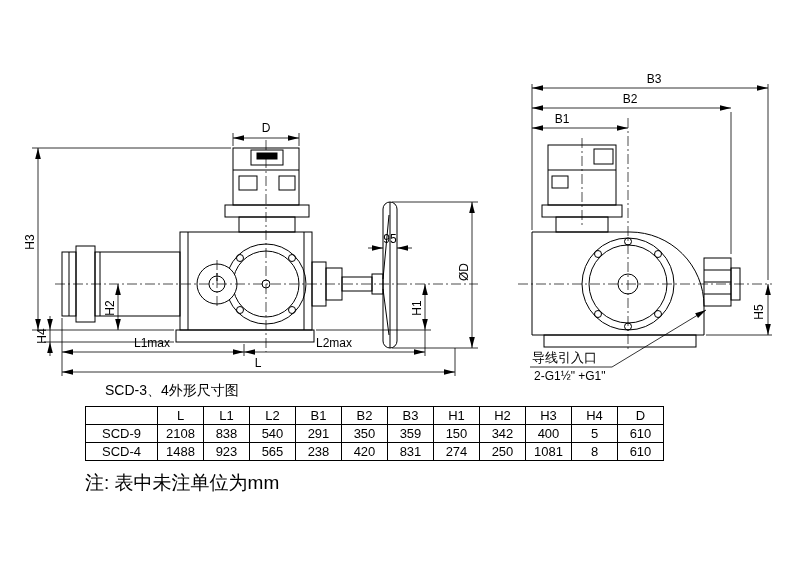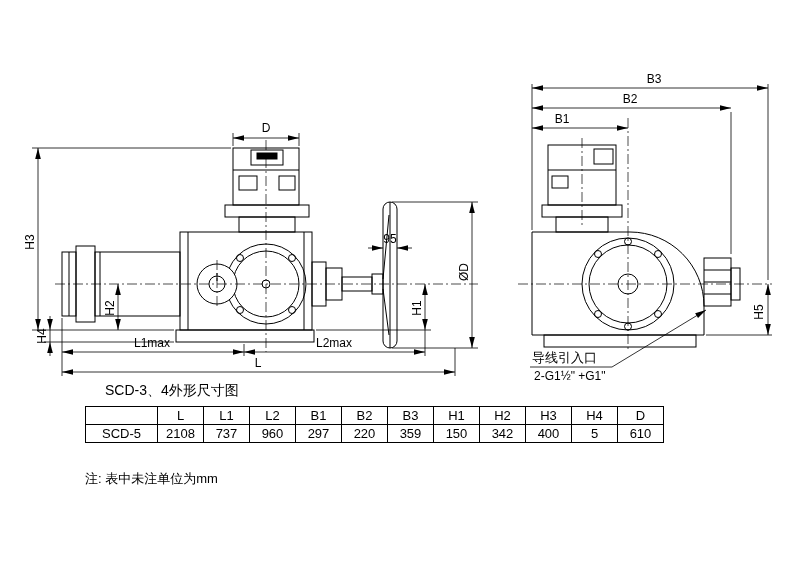--- a/index.html
+++ b/index.html
@@ -10,21 +10,21 @@
   g.draw rect, g.draw circle, g.draw line, g.draw path { stroke:#000; stroke-width:1; fill:none; }
   g.dims line { stroke:#000; stroke-width:0.8; fill:none; }
   g.cls line { stroke:#000; stroke-width:0.7; fill:none; stroke-dasharray:10 3 2 3; }
   svg text { fill:#000; stroke:none; font-size:12px; font-family:"Liberation Sans","DejaVu Sans",sans-serif; }
   svg text.big { font-size:13px; }
   .title { position:absolute; left:93px; top:382px; font-size:14px; white-space:nowrap;margin-left:12px; }
   table.dimtab { position:absolute; left:85px; top:406px; border-collapse:collapse; table-layout:fixed; background:#fff; }
   table.dimtab td { border:1px solid #000; text-align:center; font-size:13px; height:18px; padding:0 1px; overflow:hidden; }
   td.model { width:72px; }
   td.val { width:46px; }
-  .note { position:absolute; left:85px; top:470px; font-size:13px; white-space:nowrap; }
+  .note { position:absolute; left:85px; top:470px; font-size:19px; white-space:nowrap; }
 </style>
 </head>
 <body>
 
 <div class="page">
 
   <svg class="drawing" width="800" height="565" viewBox="0 0 800 565">
     <defs>
       <marker id="aE" orient="auto" markerUnits="userSpaceOnUse" markerWidth="14" markerHeight="8" refX="12" refY="4">
         <path d="M12,4 L1,1.2 L1,6.8 Z" fill="#000" stroke="none"></path>
@@ -220,31 +220,45 @@
       <td class="val">B1</td>
       <td class="val">B2</td>
       <td class="val">B3</td>
       <td class="val">H1</td>
       <td class="val">H2</td>
       <td class="val">H3</td>
       <td class="val">H4</td>
       <td class="val">D</td>
     </tr>
     <tr>
-      <td class="model">SCD-5</td>
+      <td class="model">SCD-9</td>
       <td class="val">2108</td>
-      <td class="val">737</td>
-      <td class="val">960</td>
-      <td class="val">297</td>
-      <td class="val">220</td>
+      <td class="val">838</td>
+      <td class="val">540</td>
+      <td class="val">291</td>
+      <td class="val">350</td>
       <td class="val">359</td>
       <td class="val">150</td>
       <td class="val">342</td>
       <td class="val">400</td>
       <td class="val">5</td>
       <td class="val">610</td>
     </tr>
+    <tr>
+      <td class="model">SCD-4</td>
+      <td class="val">1488</td>
+      <td class="val">923</td>
+      <td class="val">565</td>
+      <td class="val">238</td>
+      <td class="val">420</td>
+      <td class="val">831</td>
+      <td class="val">274</td>
+      <td class="val">250</td>
+      <td class="val">1081</td>
+      <td class="val">8</td>
+      <td class="val">610</td>
+    </tr>
   </tbody>
     </table>
 
   <div class="note">注: 表中未注单位为mm</div>
 
 </div>
 
 </body></html>

